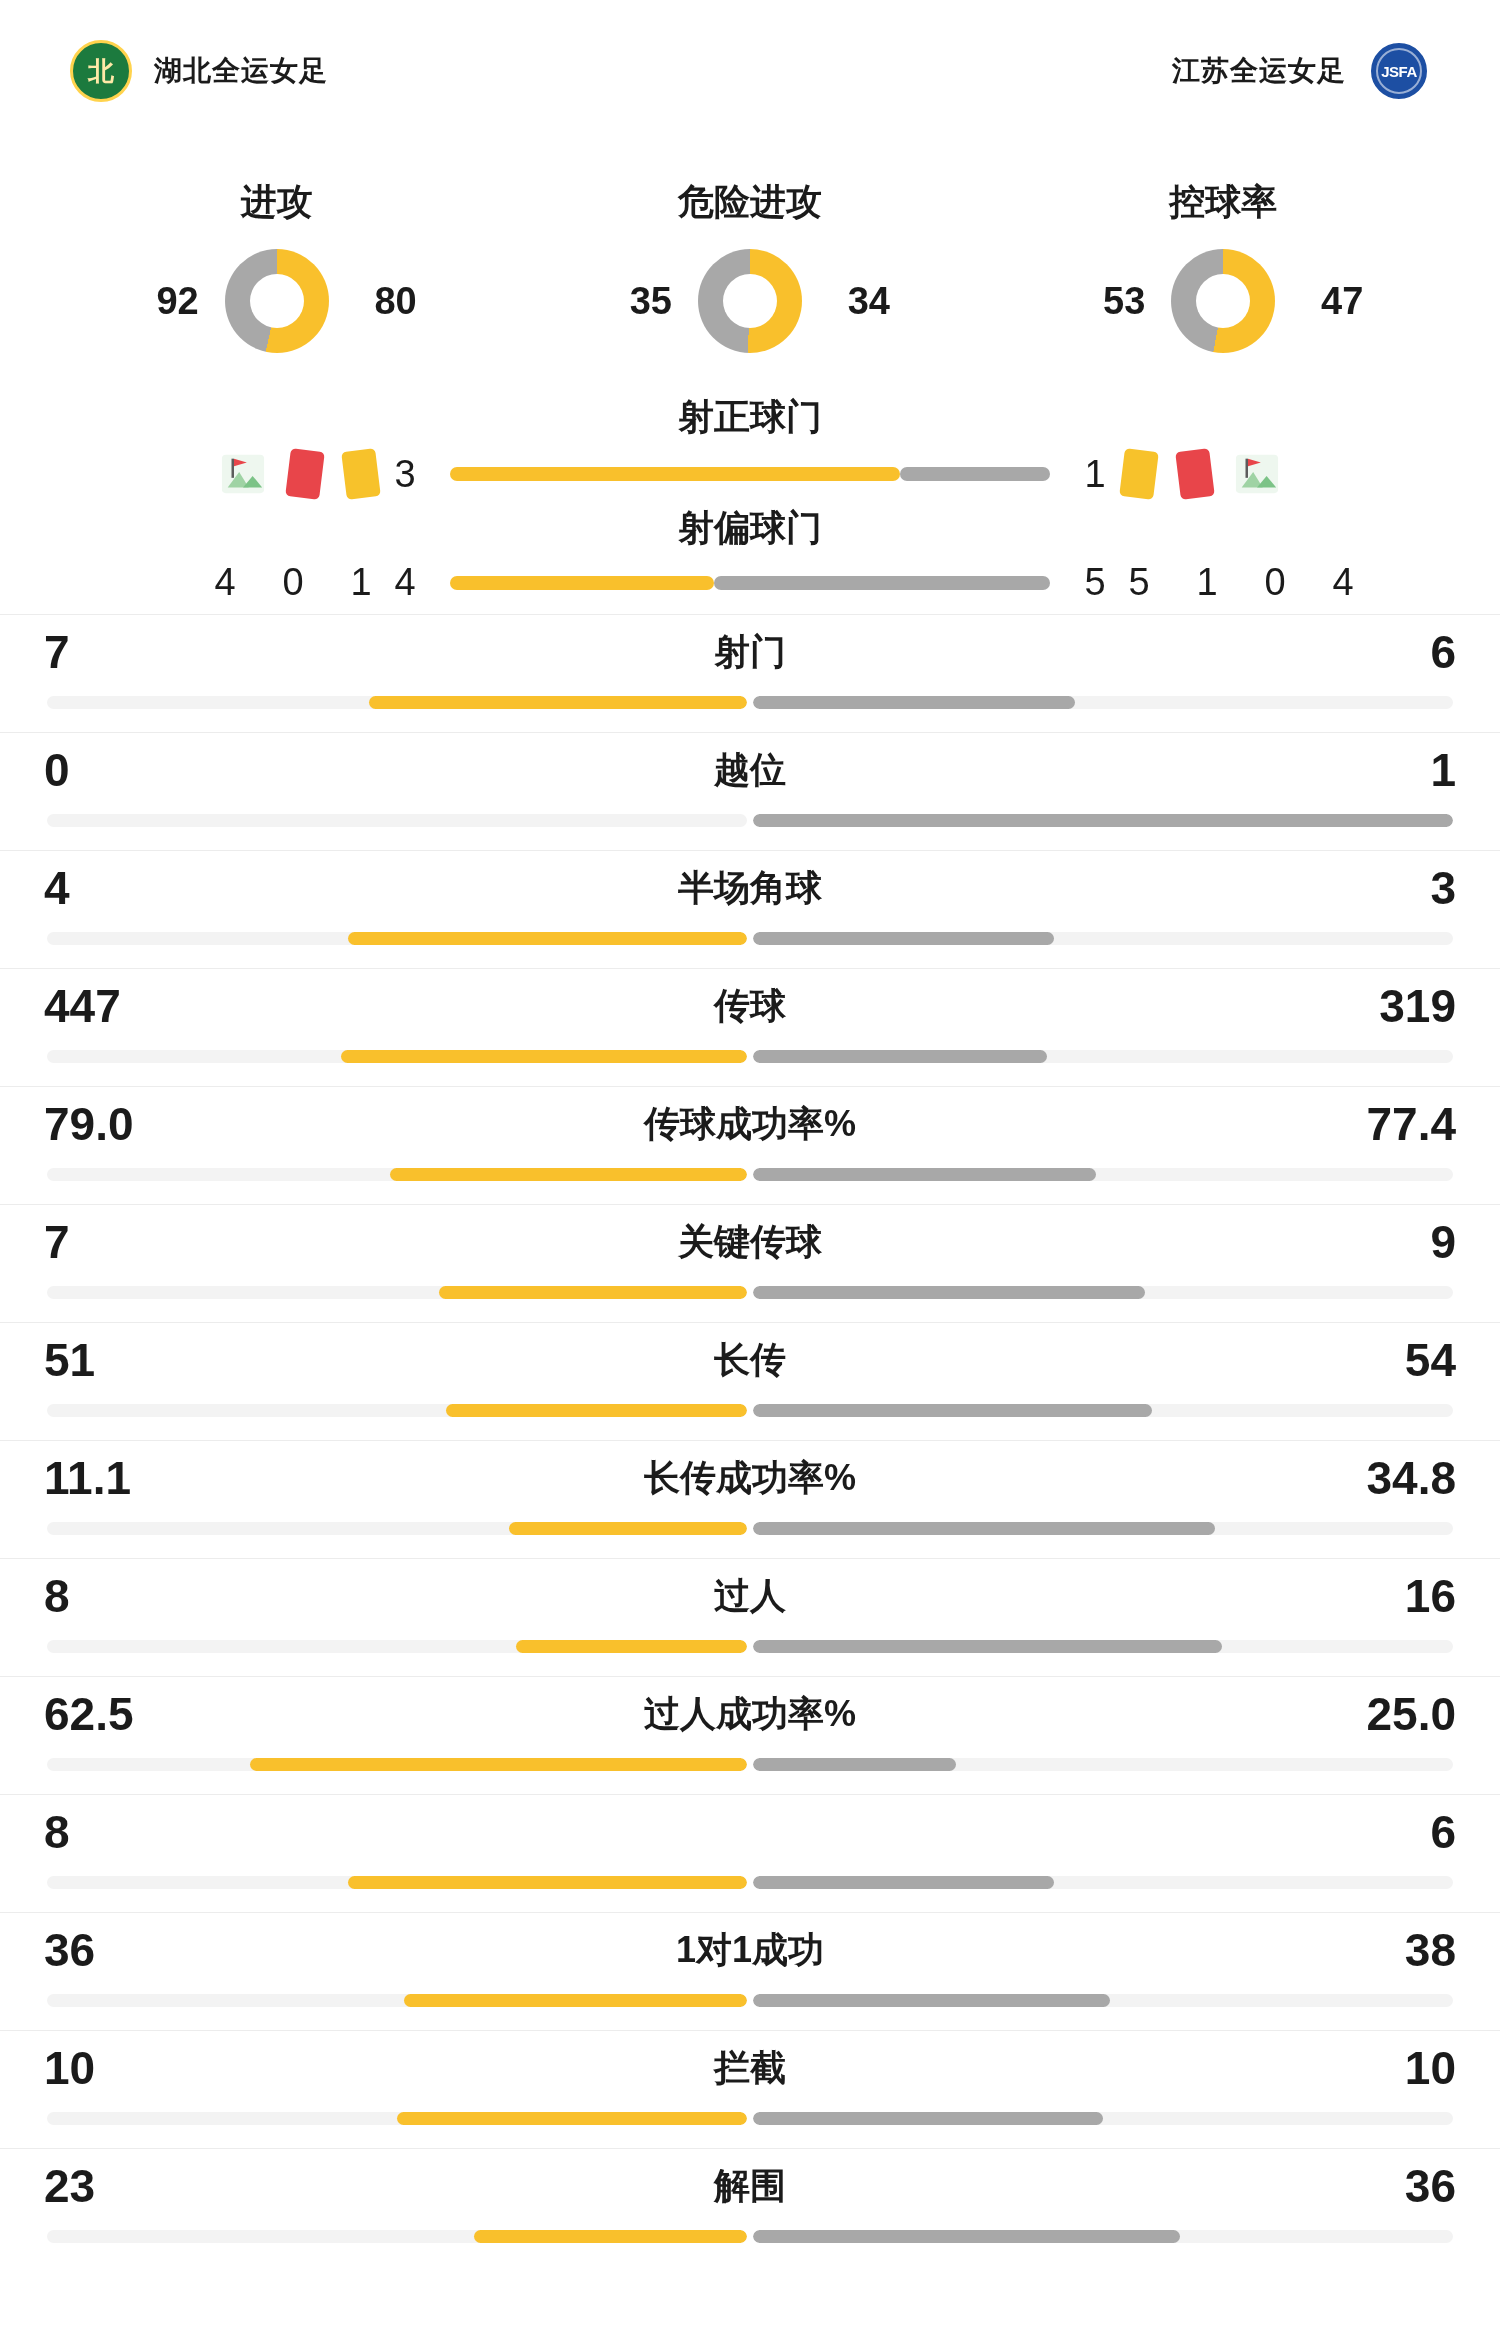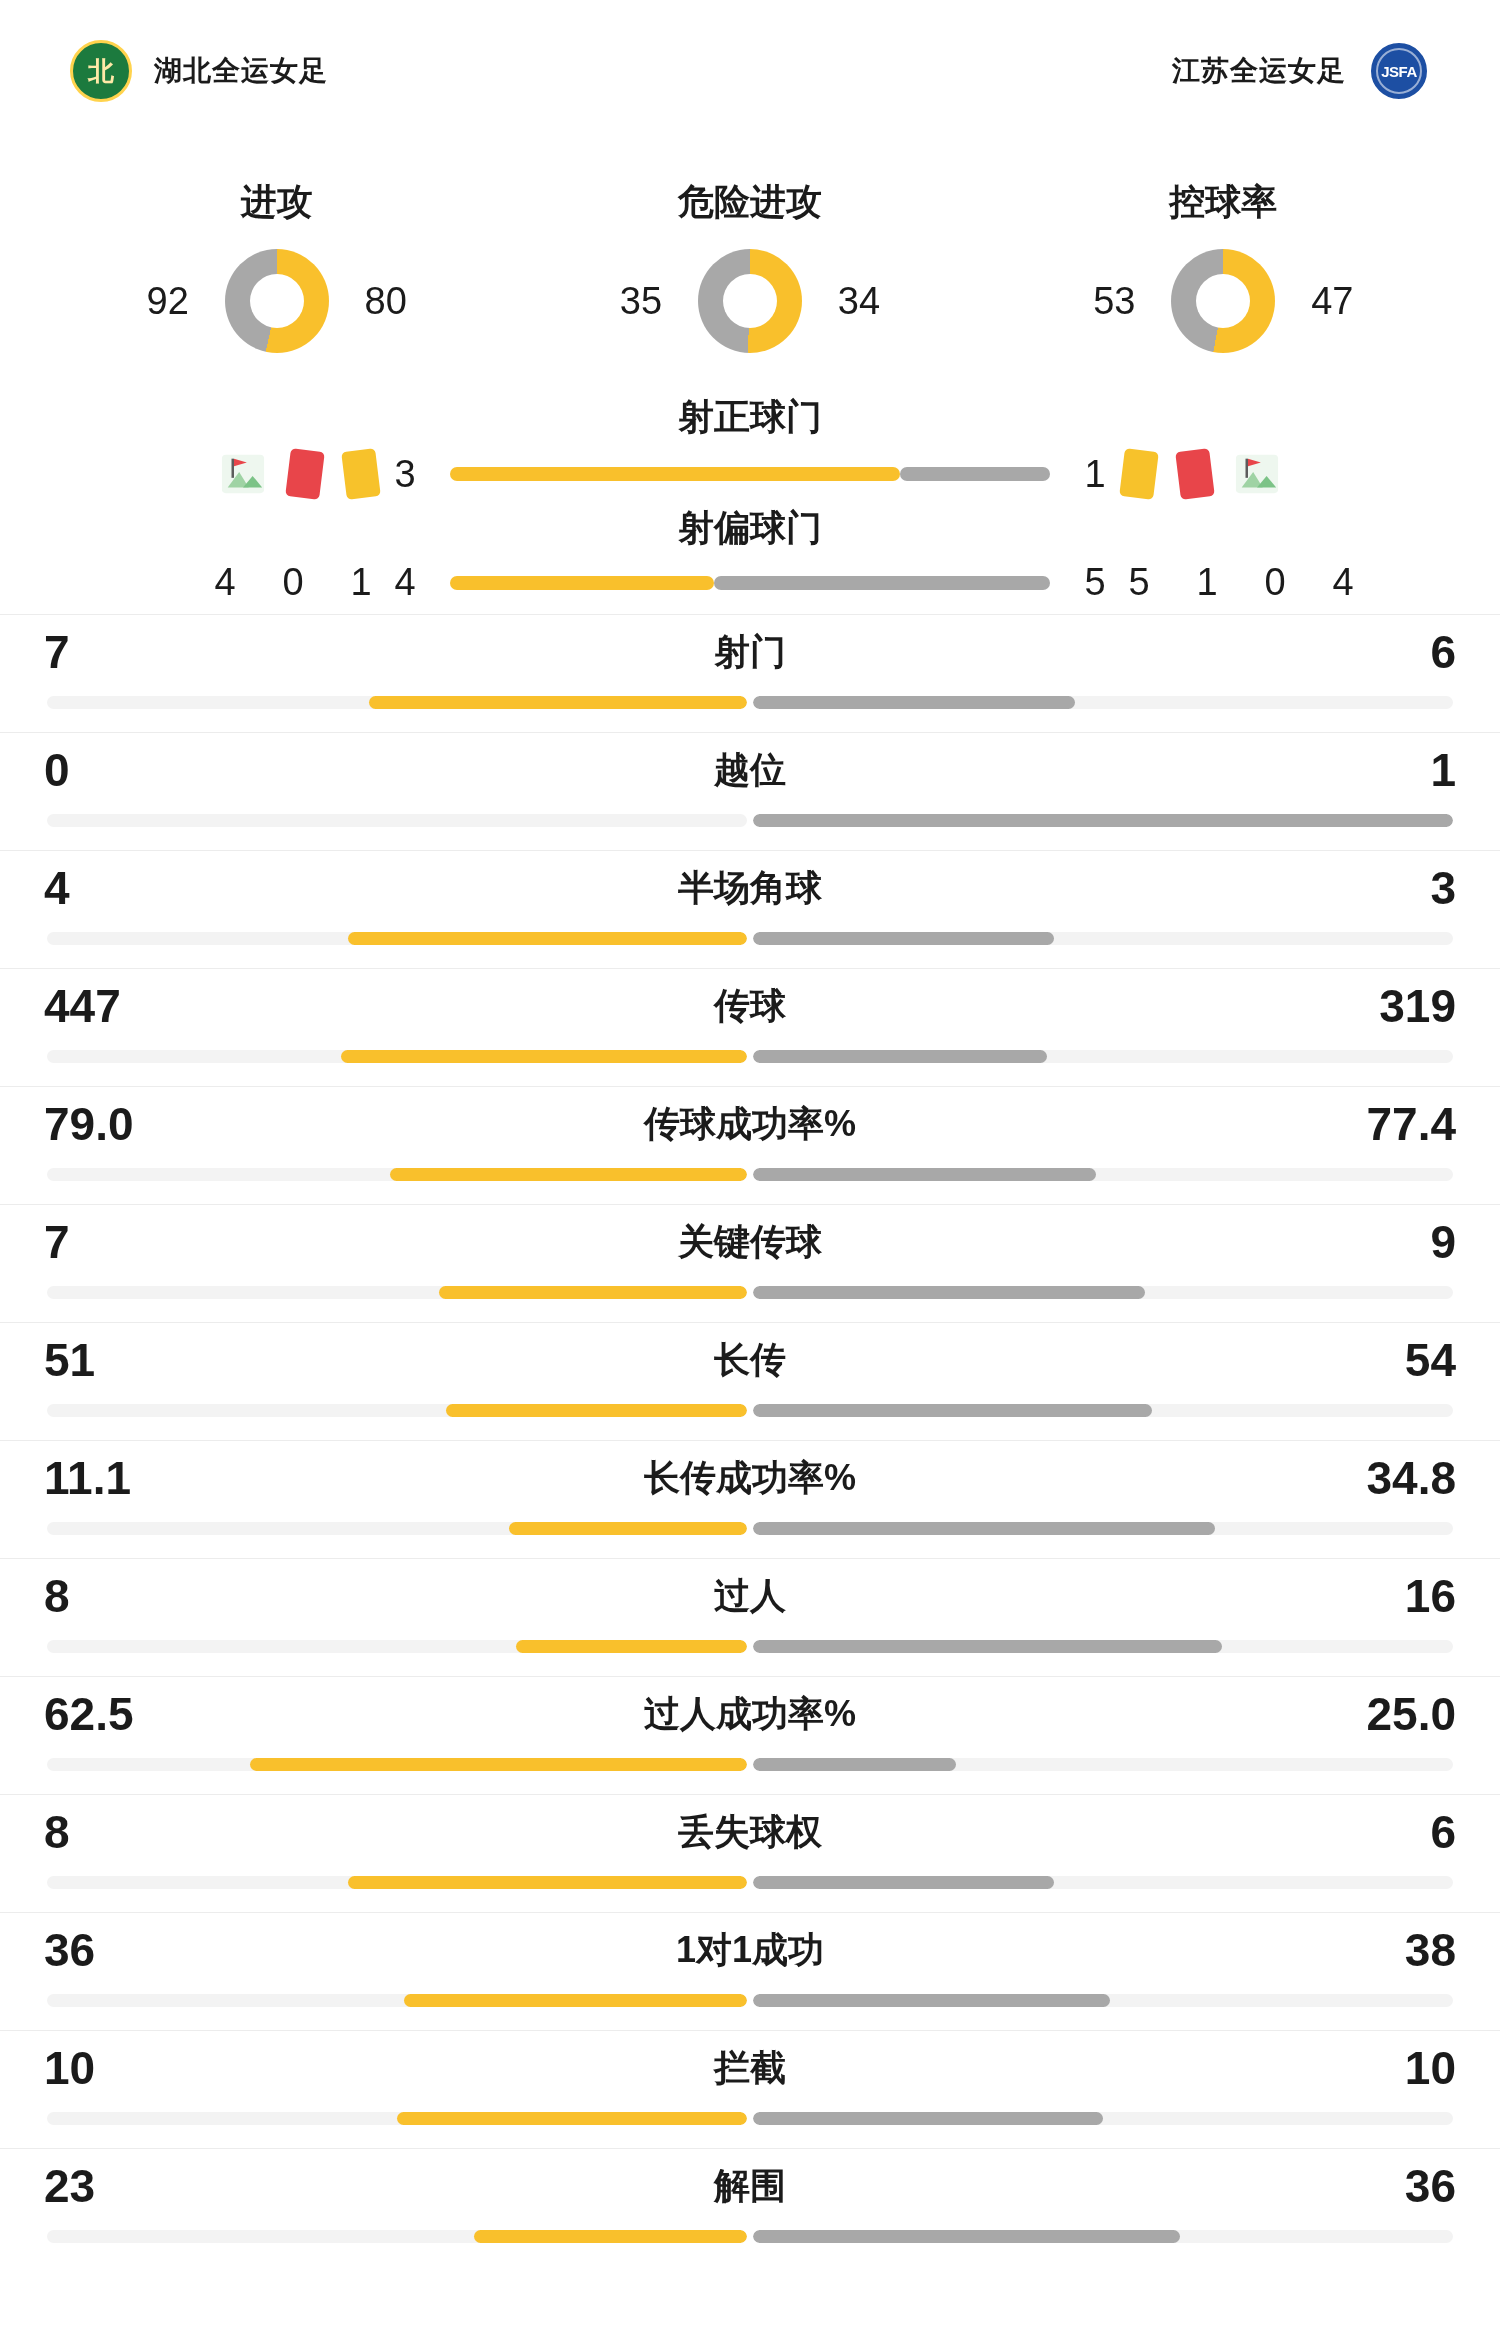--- a/index.html
+++ b/index.html
@@ -40,21 +40,21 @@
   }
 
   
   .donut-row {
     display: flex; justify-content: space-around; align-items: flex-start;
     padding: 4px 40px 18px 40px;
   }
   .donut-block { display: flex; flex-direction: column; align-items: center; width: 33%; margin-top: 46px; }
   .donut-title { font-size: 36px; font-weight: 600; margin-bottom: 22px; }
   .donut-line { display: flex; align-items: center; gap: 26px; }
-  .donut-val { font-size: 38px; font-weight: 400; min-width: 62px; text-align: center; }
+  .donut-val { font-size: 38px; font-weight: 700; min-width: 62px; text-align: right; }
   .donut {
     width: 104px; height: 104px; border-radius: 50%;
     position: relative; flex: none;
   }
   .donut::after {
     content: ""; position: absolute; inset: 25px; background: #fff; border-radius: 50%;
   }
 
   
   .mid { padding: 16px 0 0 0; }
@@ -401,21 +401,20 @@
             <div class="fill-home" style="width: 497px; background: rgb(249, 192, 44);"></div>
           </div>
           <div class="right-track">
             <div class="fill-away" style="width: 203px; background: rgb(168, 168, 168);"></div>
           </div>
         </div>
       </div>
       <div class="stat">
         <div class="stat-top">
           <div class="stat-val">8</div>
-          <div class="stat-label">丢失球权</div>
           <div class="stat-val right">6</div>
         </div>
         <div class="track">
           <div class="left-track">
             <div class="fill-home" style="width: 399px; background: rgb(249, 192, 44);"></div>
           </div>
           <div class="right-track">
             <div class="fill-away" style="width: 301px; background: rgb(168, 168, 168);"></div>
           </div>
         </div>

